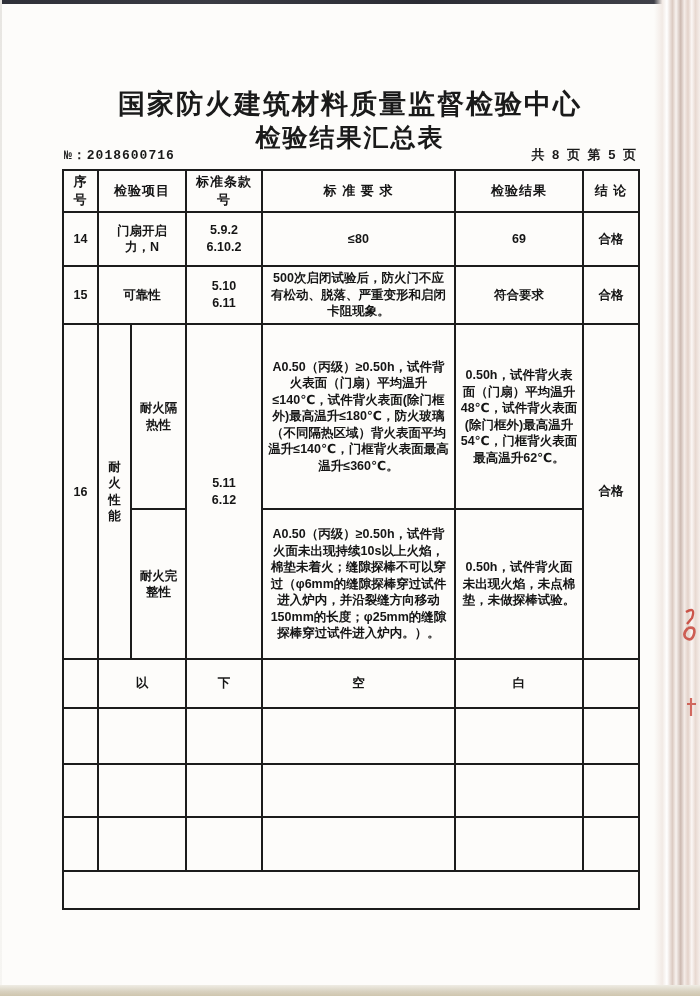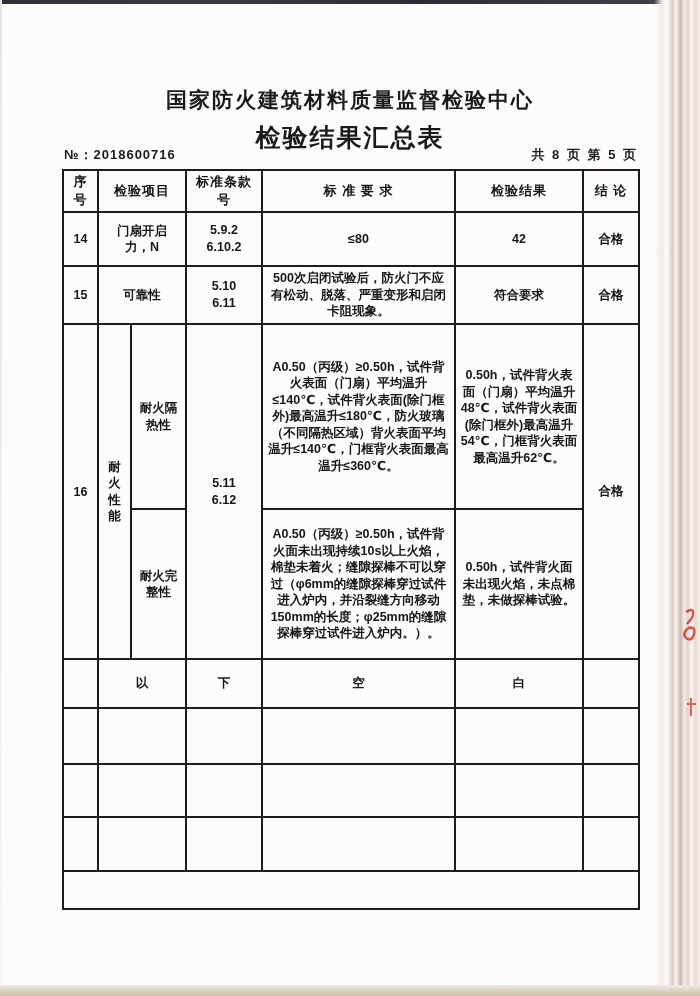--- a/index.html
+++ b/index.html
@@ -21,24 +21,24 @@
         rgba(255,255,255,0) 0%,
         #f2eae5 18%, #ffffff 28%,
         #dccbc2 40%, #f8f3f0 48%,
         #cdbab1 58%, #f4ece8 66%,
         #e3d2c9 74%, #fbf7f5 82%,
         #e8d9d1 90%, #f6efeb 100%);}
   .edge-left{position:absolute;top:0;left:0;width:2px;height:996px;background:linear-gradient(180deg,#e8e6e2,#f6f5f2);}
 
   
   .title{position:absolute;left:62px;width:576px;text-align:center;font-weight:bold;letter-spacing:2px;}
-  .title1{top:86px;font-size:21px;}
+  .title1{top:86px;font-size:27px;}
   .title2{top:121px;font-size:25px;}
   .meta-row{position:absolute;left:62px;top:146px;width:576px;font-size:13px;font-weight:bold;}
-  .report-no{position:absolute;left:2px;top:0;letter-spacing:1px;}
+  .report-no{position:absolute;left:2px;top:0;letter-spacing:1px;font-family:Liberation Mono, monospace;}
   .pagination{position:absolute;right:0;top:0;letter-spacing:2px;}
 
   
   table.results{
     position:absolute;left:62px;top:169px;width:576px;
     border-collapse:collapse;table-layout:fixed;
     font-size:12.5px;font-weight:600;color:#151515;
   }
   table.results td,table.results th{
     border:2px solid #1c1c1c;
@@ -92,21 +92,21 @@
     <th>结 论</th>
   </tr>
 
   <tr style="height:54px">
     <td>14</td>
     <td colspan="2" class="wrap">门扇开启
 力，N</td>
     <td class="clause">5.9.2
 6.10.2</td>
     <td>≤80</td>
-    <td>42</td>
+    <td>69</td>
     <td>合格</td>
   </tr>
 
   <tr style="height:58px">
     <td>15</td>
     <td colspan="2">可靠性</td>
     <td class="clause">5.10
 6.11</td>
     <td class="lefttext">500次启闭试验后，防火门不应有松动、脱落、严重变形和启闭卡阻现象。</td>
     <td>符合要求</td>

